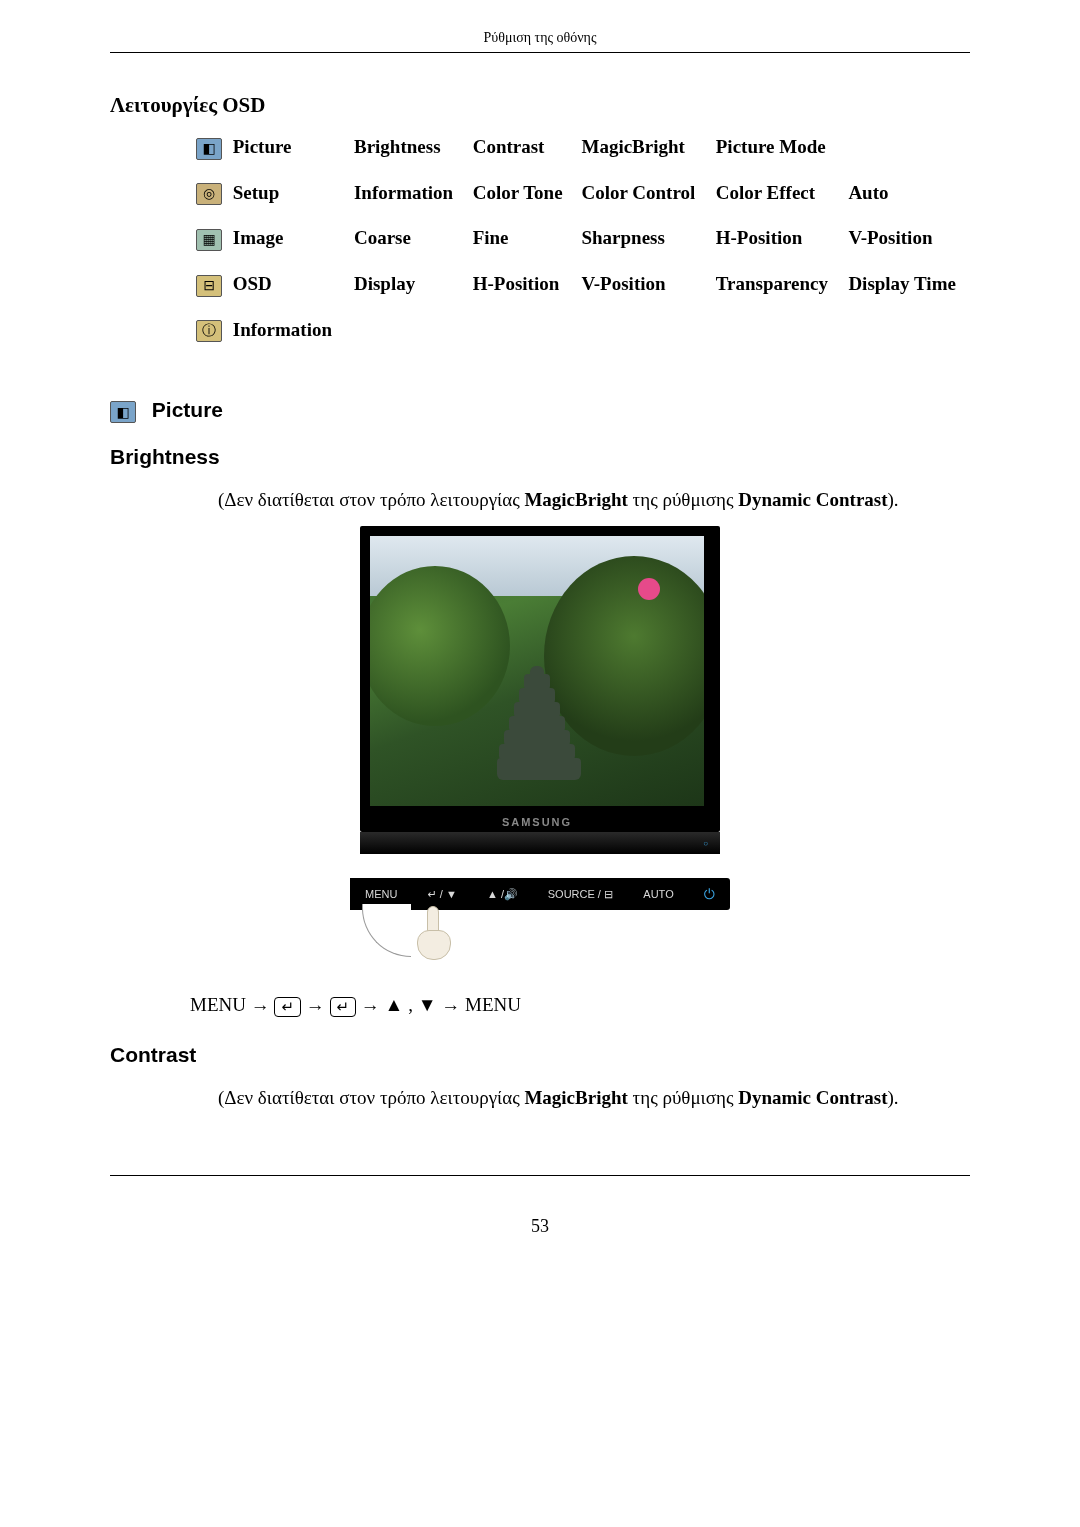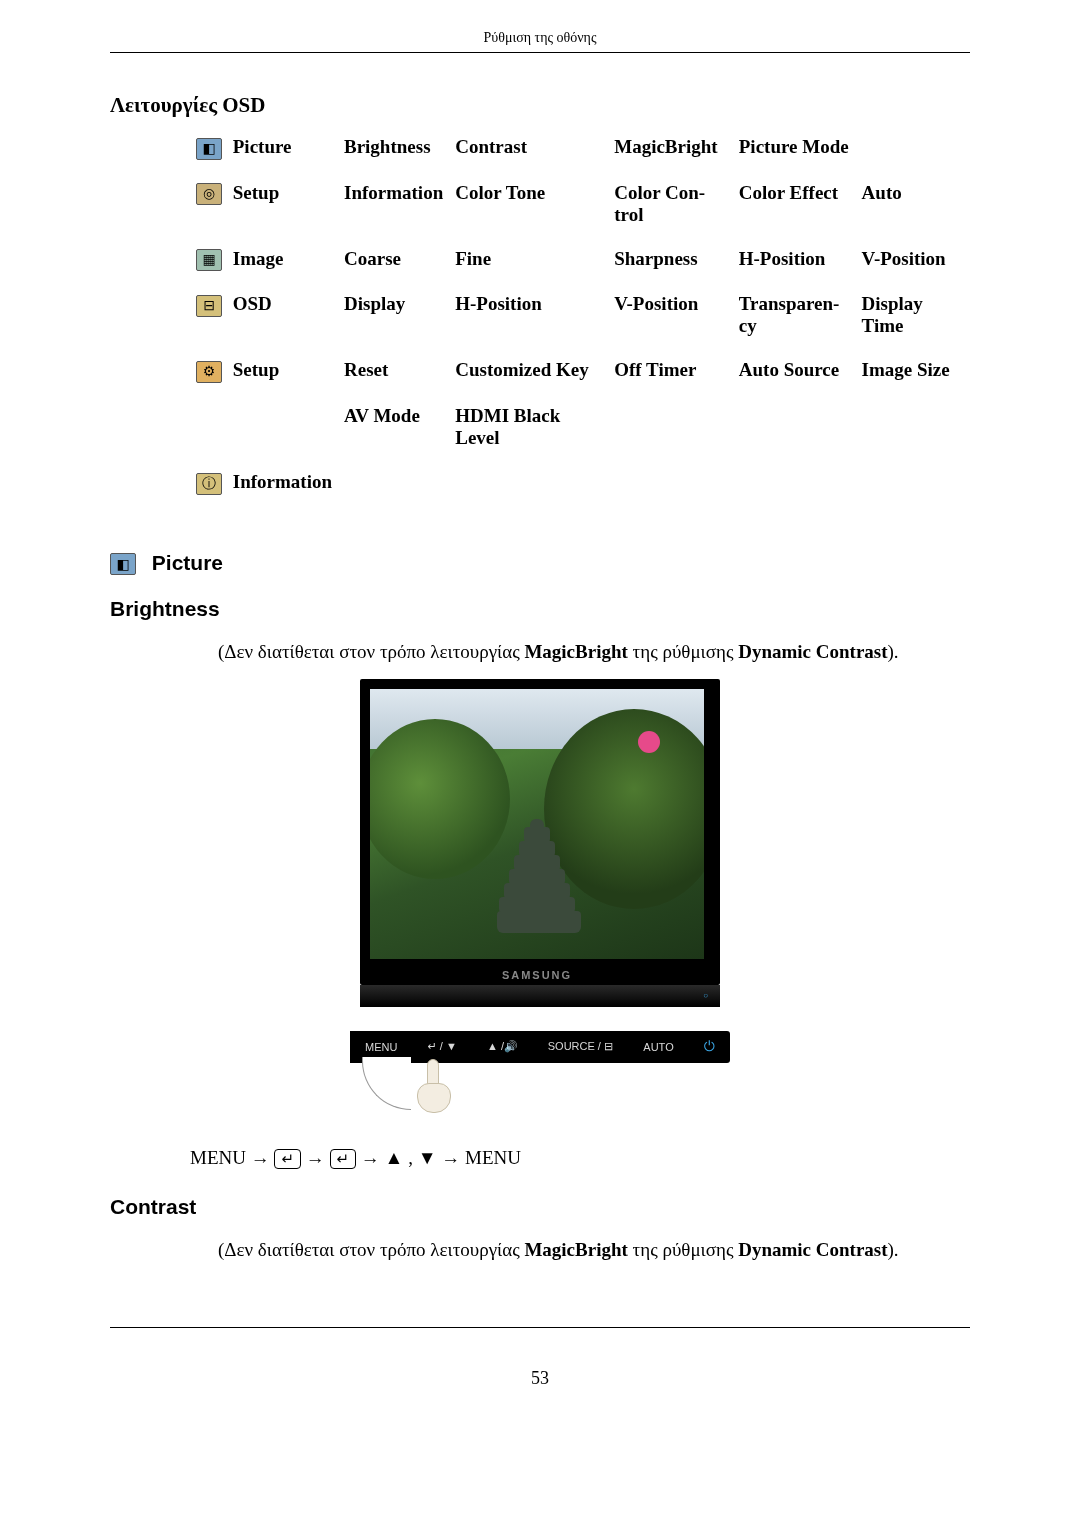--- a/index.html
+++ b/index.html
@@ -236,40 +236,21 @@
         <span class="icon-box icon-osd">⊟</span>
         <span>OSD</span>
       </td>
       <td>Display</td>
       <td>H-Position</td>
       <td>V-Position</td>
       <td>Transparen­cy</td>
       <td>Display Time</td>
     </tr>
 
-    <tr>
-      <td class="cat">
-        <span class="icon-box icon-setup">⚙</span>
-        <span>Setup</span>
-      </td>
-      <td>Reset</td>
-      <td>Customized Key</td>
-      <td>Off Timer</td>
-      <td>Auto Source</td>
-      <td>Image Size</td>
-    </tr>
-
-    <tr>
-      <td class="cat"></td>
-      <td>AV Mode</td>
-      <td>HDMI Black Level</td>
-      <td></td>
-          <td></td>
-          <td></td>
-    </tr>
+
 
     <tr>
       <td class="cat">
         <span class="icon-box icon-info">ⓘ</span>
         <span>Information</span>
       </td>
       <td></td>
           <td></td>
           <td></td>
           <td></td>

